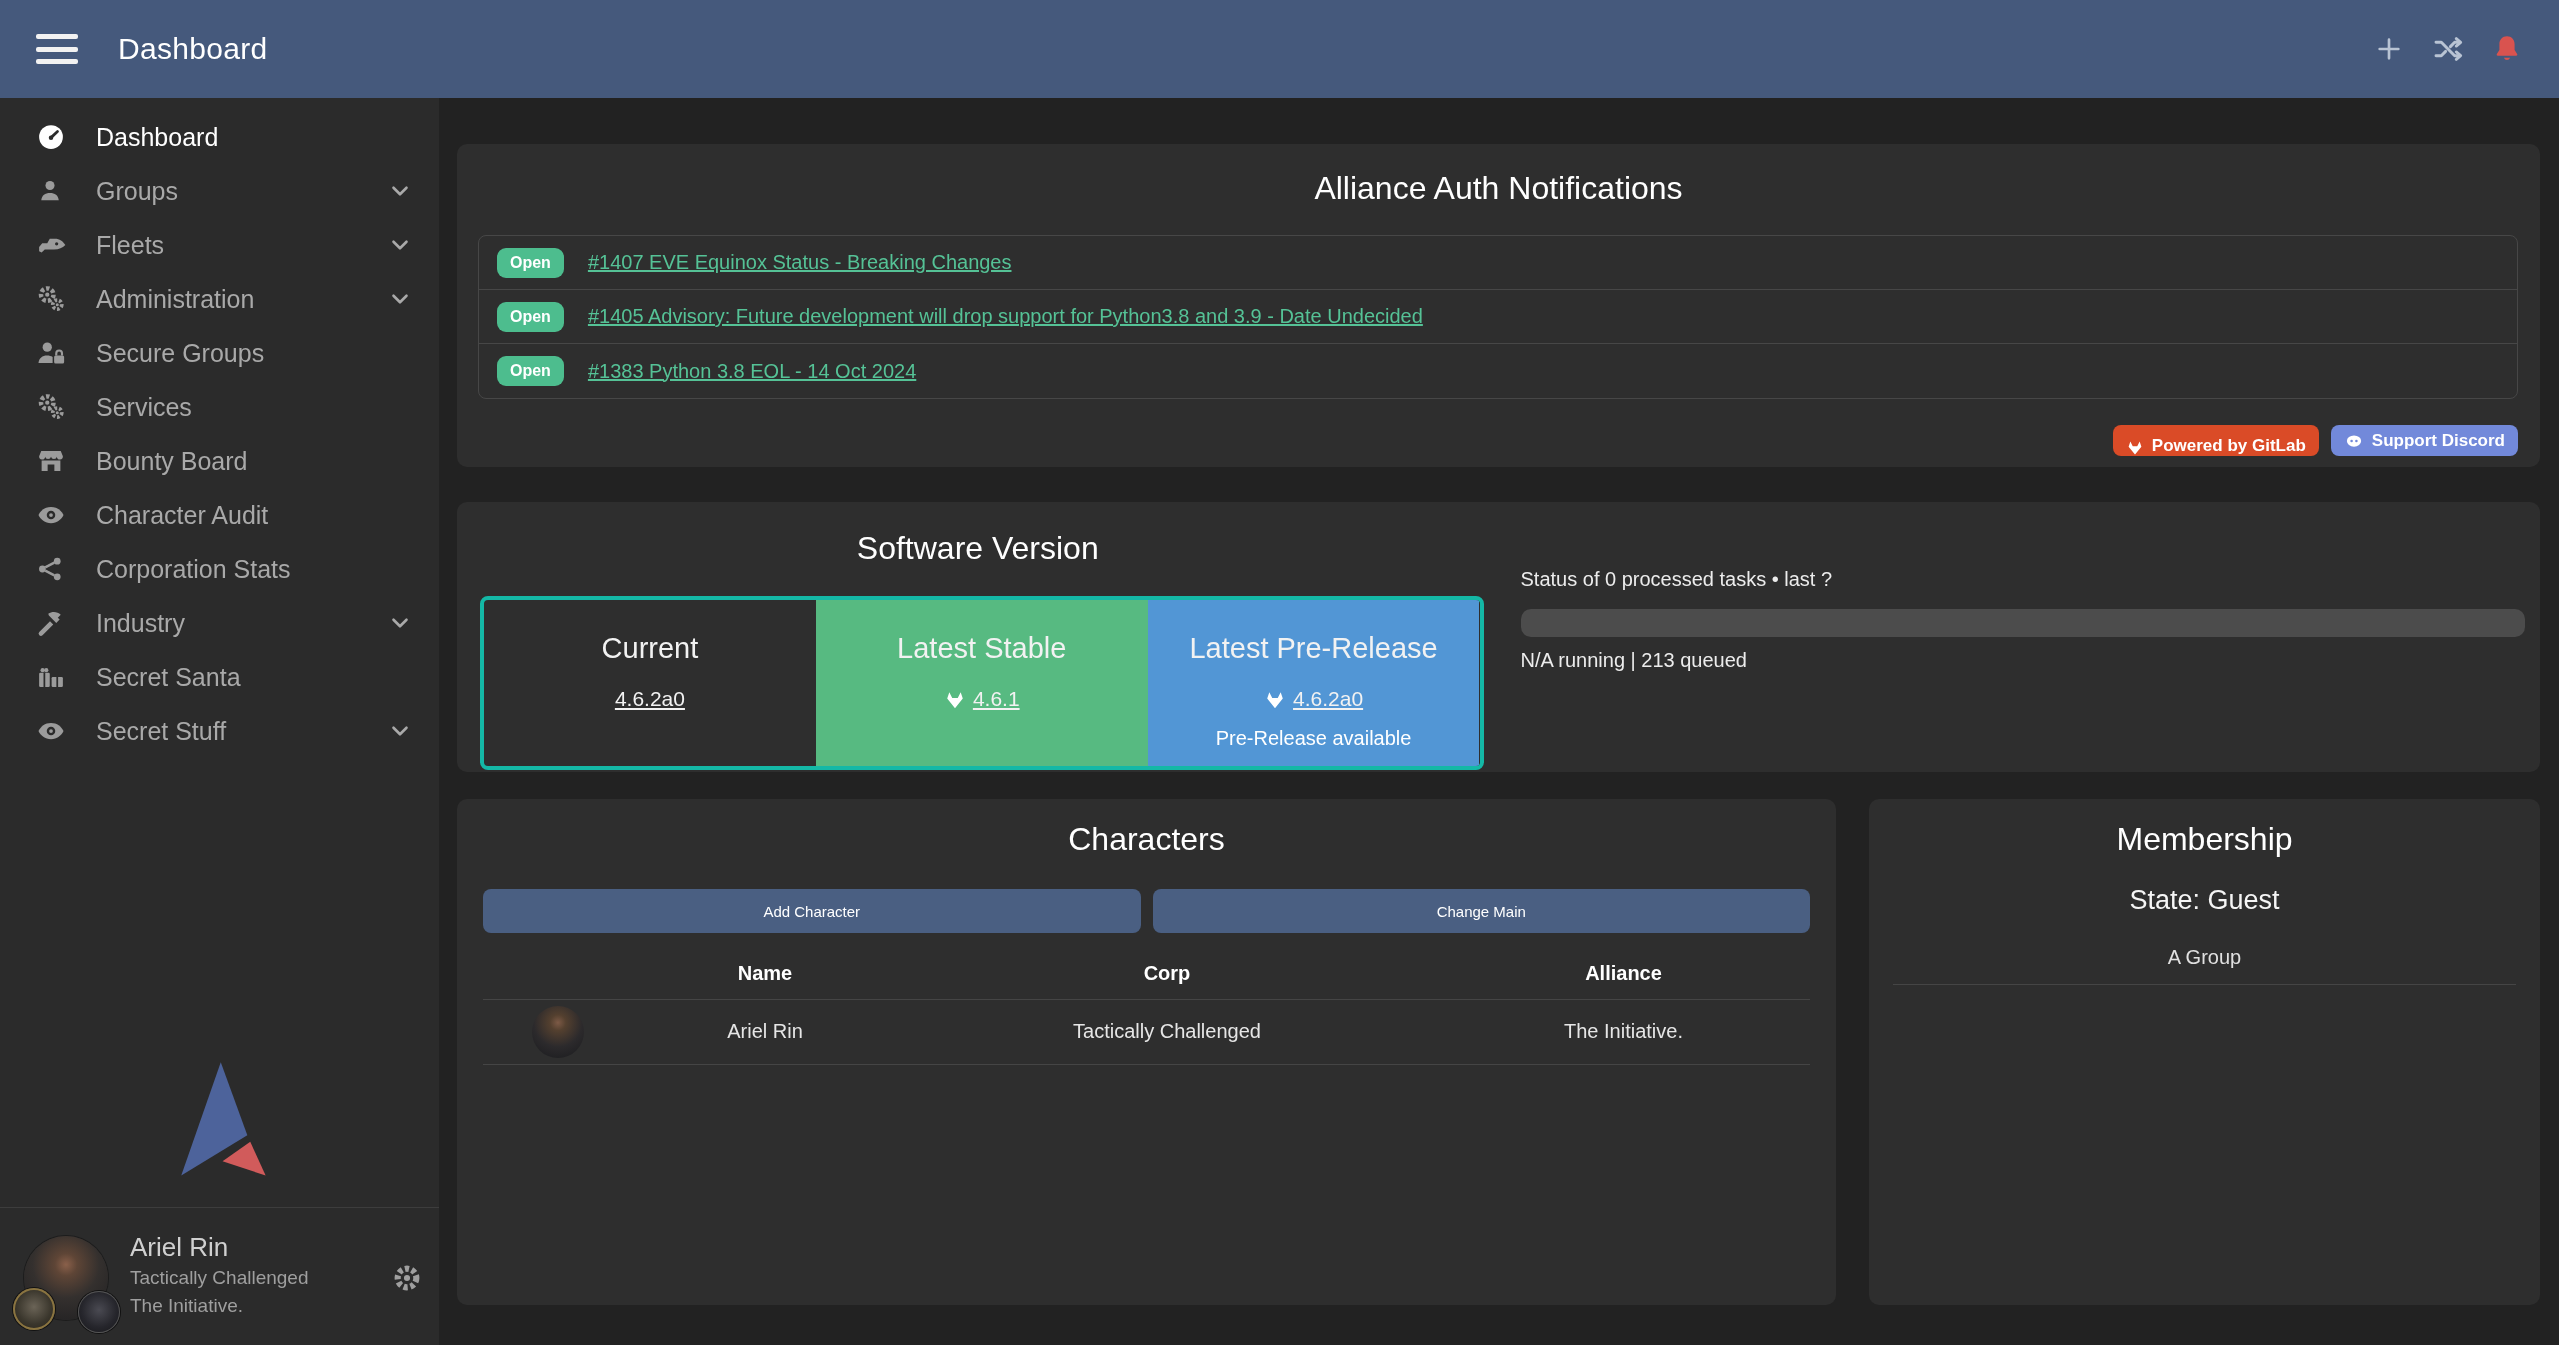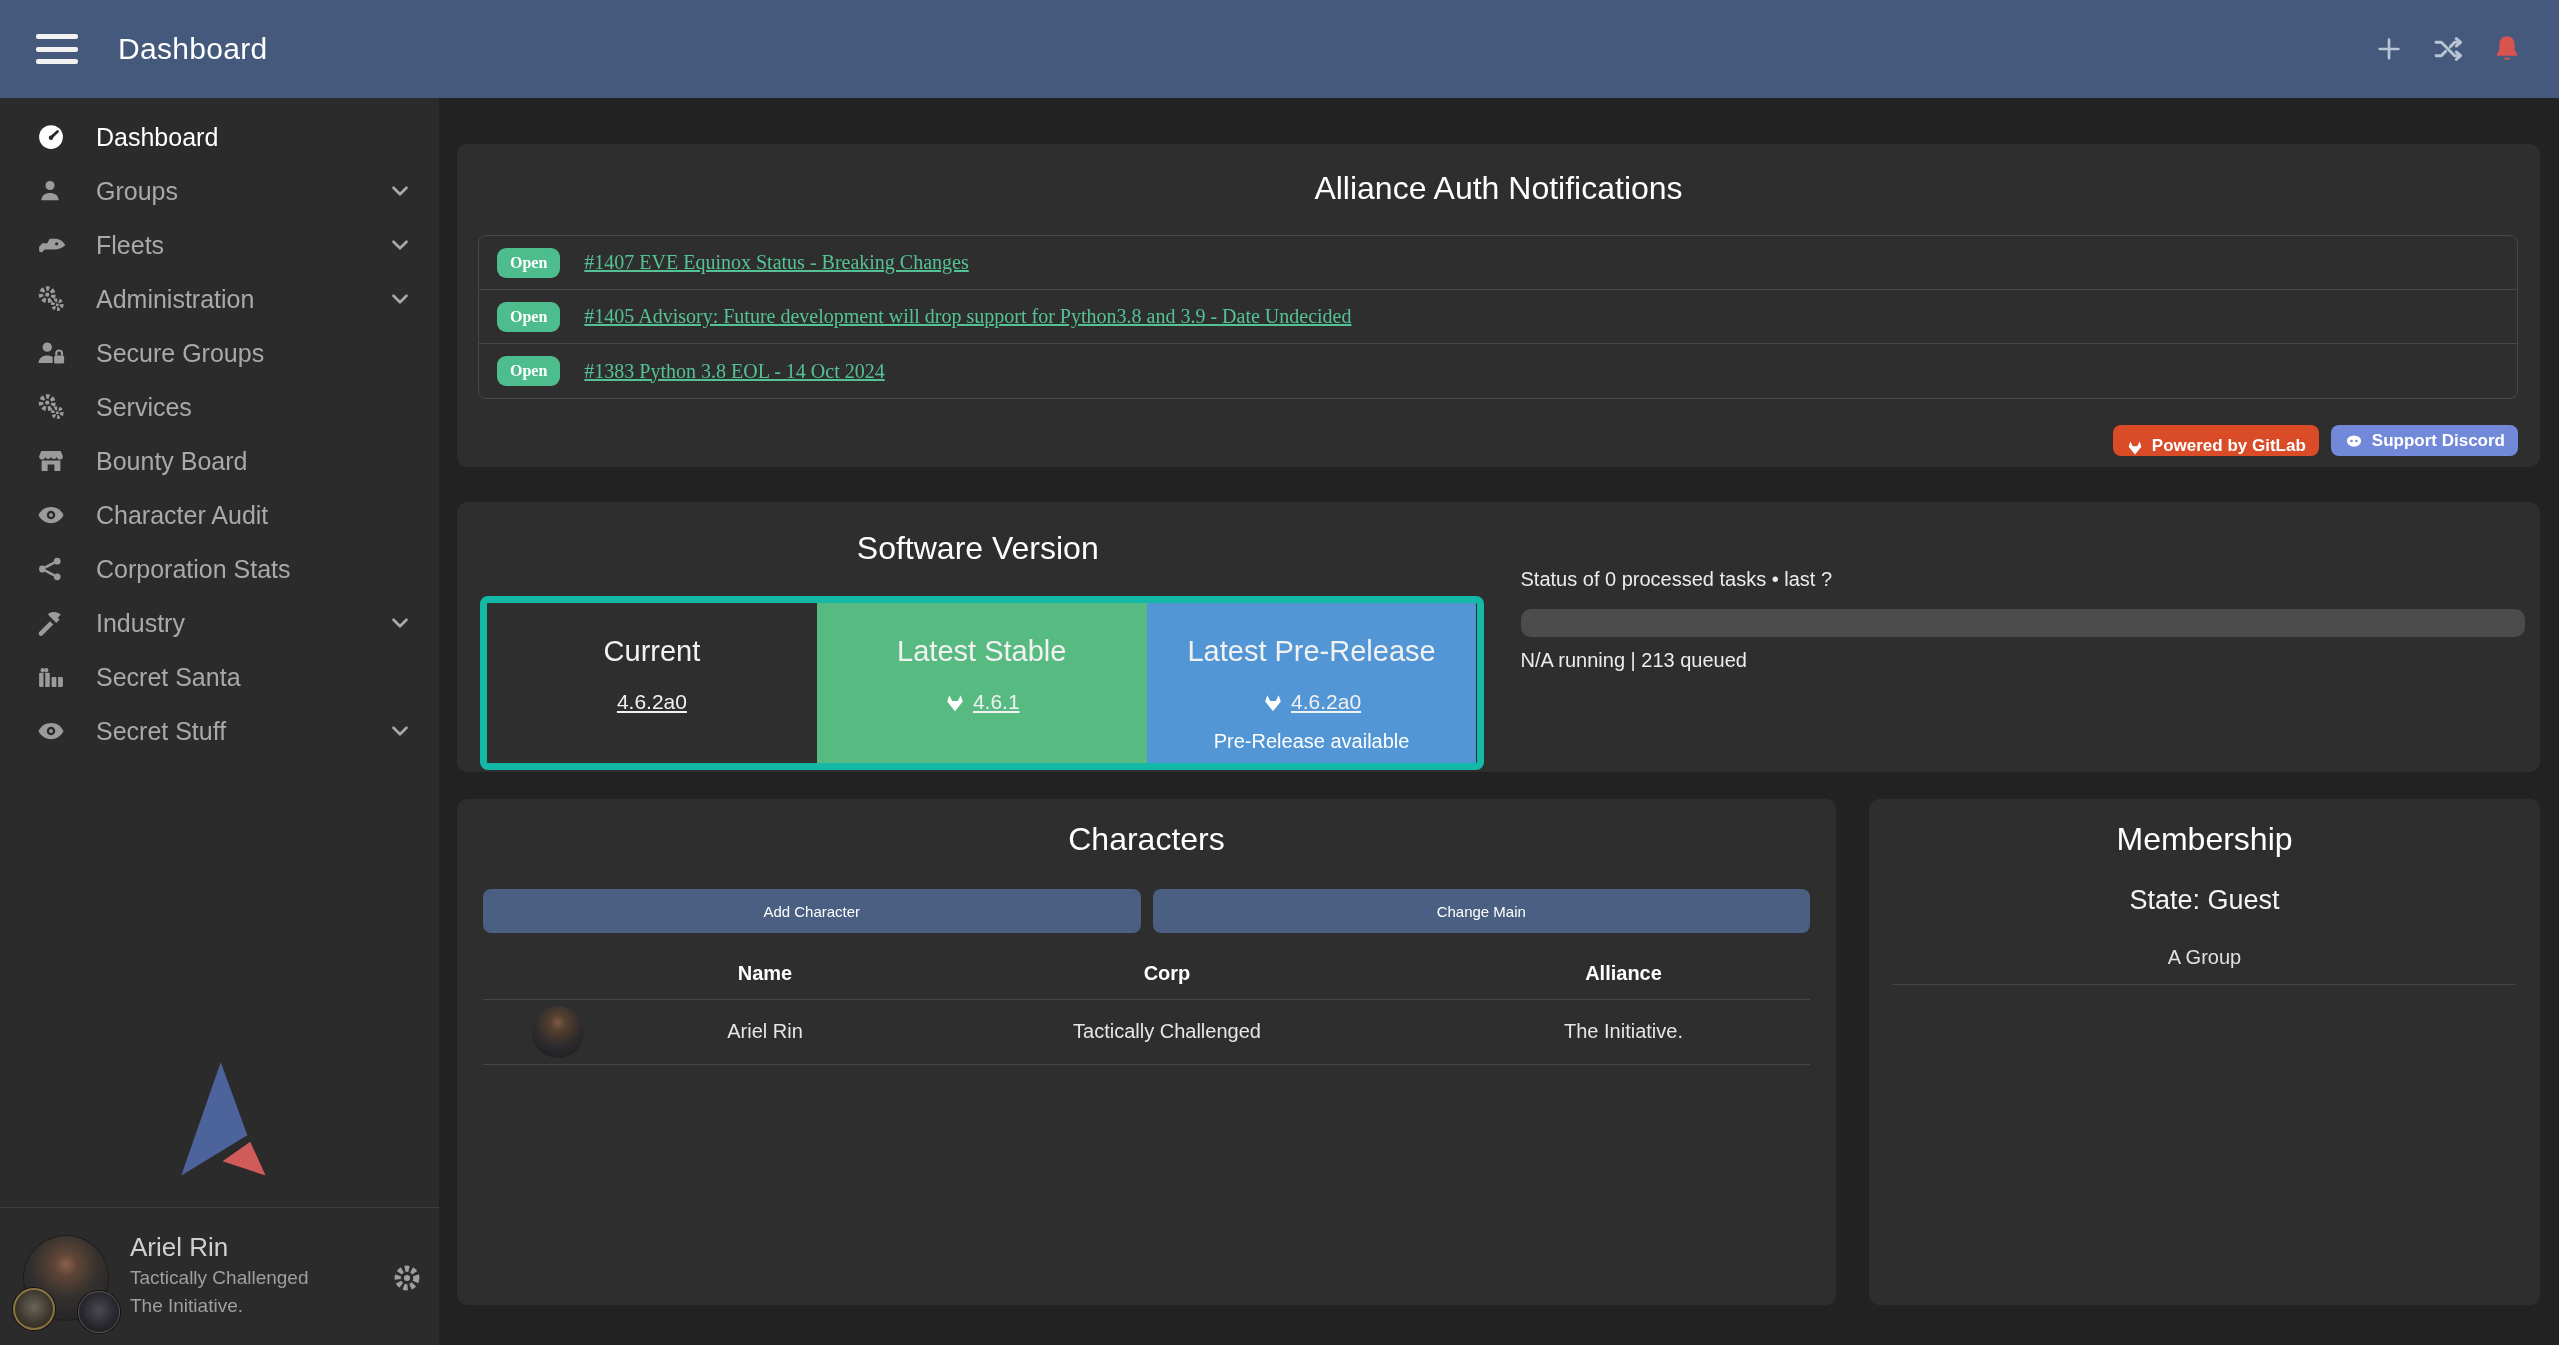--- a/index.html
+++ b/index.html
@@ -57,42 +57,42 @@
   .content {
     position:absolute; left:439px; top:98px; width:2120px; height:1247px;
     background:#222222; padding:14px 19px 0 18px;margin-top:32px;
   }
   .panel { background:#2e2e2e; border-radius:10px; }
   .panel h2 { margin:0; text-align:center; font-size:32px; font-weight:500; color:#ffffff; line-height:40px; }
   
   .panel-notifications { height:323px; padding-top:24px; }
   .notif-list {
     list-style:none; margin:27px 22px 0 21px; padding:0;
-    border:1px solid #474747; border-radius:8px; overflow:hidden;font-family:Liberation Serif, serif;
+    border:1px solid #474747; border-radius:8px; overflow:hidden;
   }
   .notif-item { height:54px; display:flex; align-items:center; padding:0 18px; border-bottom:1px solid #474747; }
   .notif-item:last-child { border-bottom:none; }
   .badge-open {
     display:inline-block; background:var(--open-badge,#4dbd8e); color:#fff;
     font-size:16px; font-weight:bold; padding:6px 13px; border-radius:9px; margin-right:24px;
   }
   .notif-link { color:var(--link-green,#55c296); font-size:20px; text-decoration:underline; cursor:pointer; }
   .badge-row { display:flex; justify-content:flex-end; gap:12px; margin:26px 22px 0 0; }
   .pill {
     display:inline-flex; align-items:center; gap:8px; height:31px; padding:0 13px;
     border-radius:8px; color:#fff; font-size:17px; font-weight:bold; cursor:pointer;
   }
   .pill.gitlab { background:var(--gitlab-badge,#da4b27);align-items:flex-end; }
   .pill.discord { background:var(--discord-badge,#7289da); }
   
   .panel-split { height:270px; margin-top:35px; display:flex; padding-top:26px; }
   .half { width:50%; }
   .version-box {
     margin:28px 15px 0 23px; height:174px; display:flex;
-    border:7px solid #14b8a6; border-radius:8px; overflow:hidden;
+    border:4px solid #14b8a6; border-radius:8px; overflow:hidden;
   }
   .vcol { flex:1; text-align:center; padding-top:32px; }
   .vcol .vlabel { font-size:29px; color:#f2f2f2; font-weight:400; }
   .vcol .vval { margin-top:22px; font-size:21px; color:#f2f2f2; display:flex; align-items:center; justify-content:center; gap:7px;text-decoration:underline; }
   .vcol .vnote { margin-top:16px; font-size:20px; color:#ffffff; }
   .vcol.stable { background:var(--success-cell,#57ba81); }
   .vcol.prerelease { background:var(--info-cell,#5296d5); }
   .taskqueue .tq-status { margin:40px 15px 0 22px; font-size:20px; color:#ececec; }
   .progress {
     margin:18px 15px 0 22px; height:28px; border-radius:10px; background:#4c4c4c;

